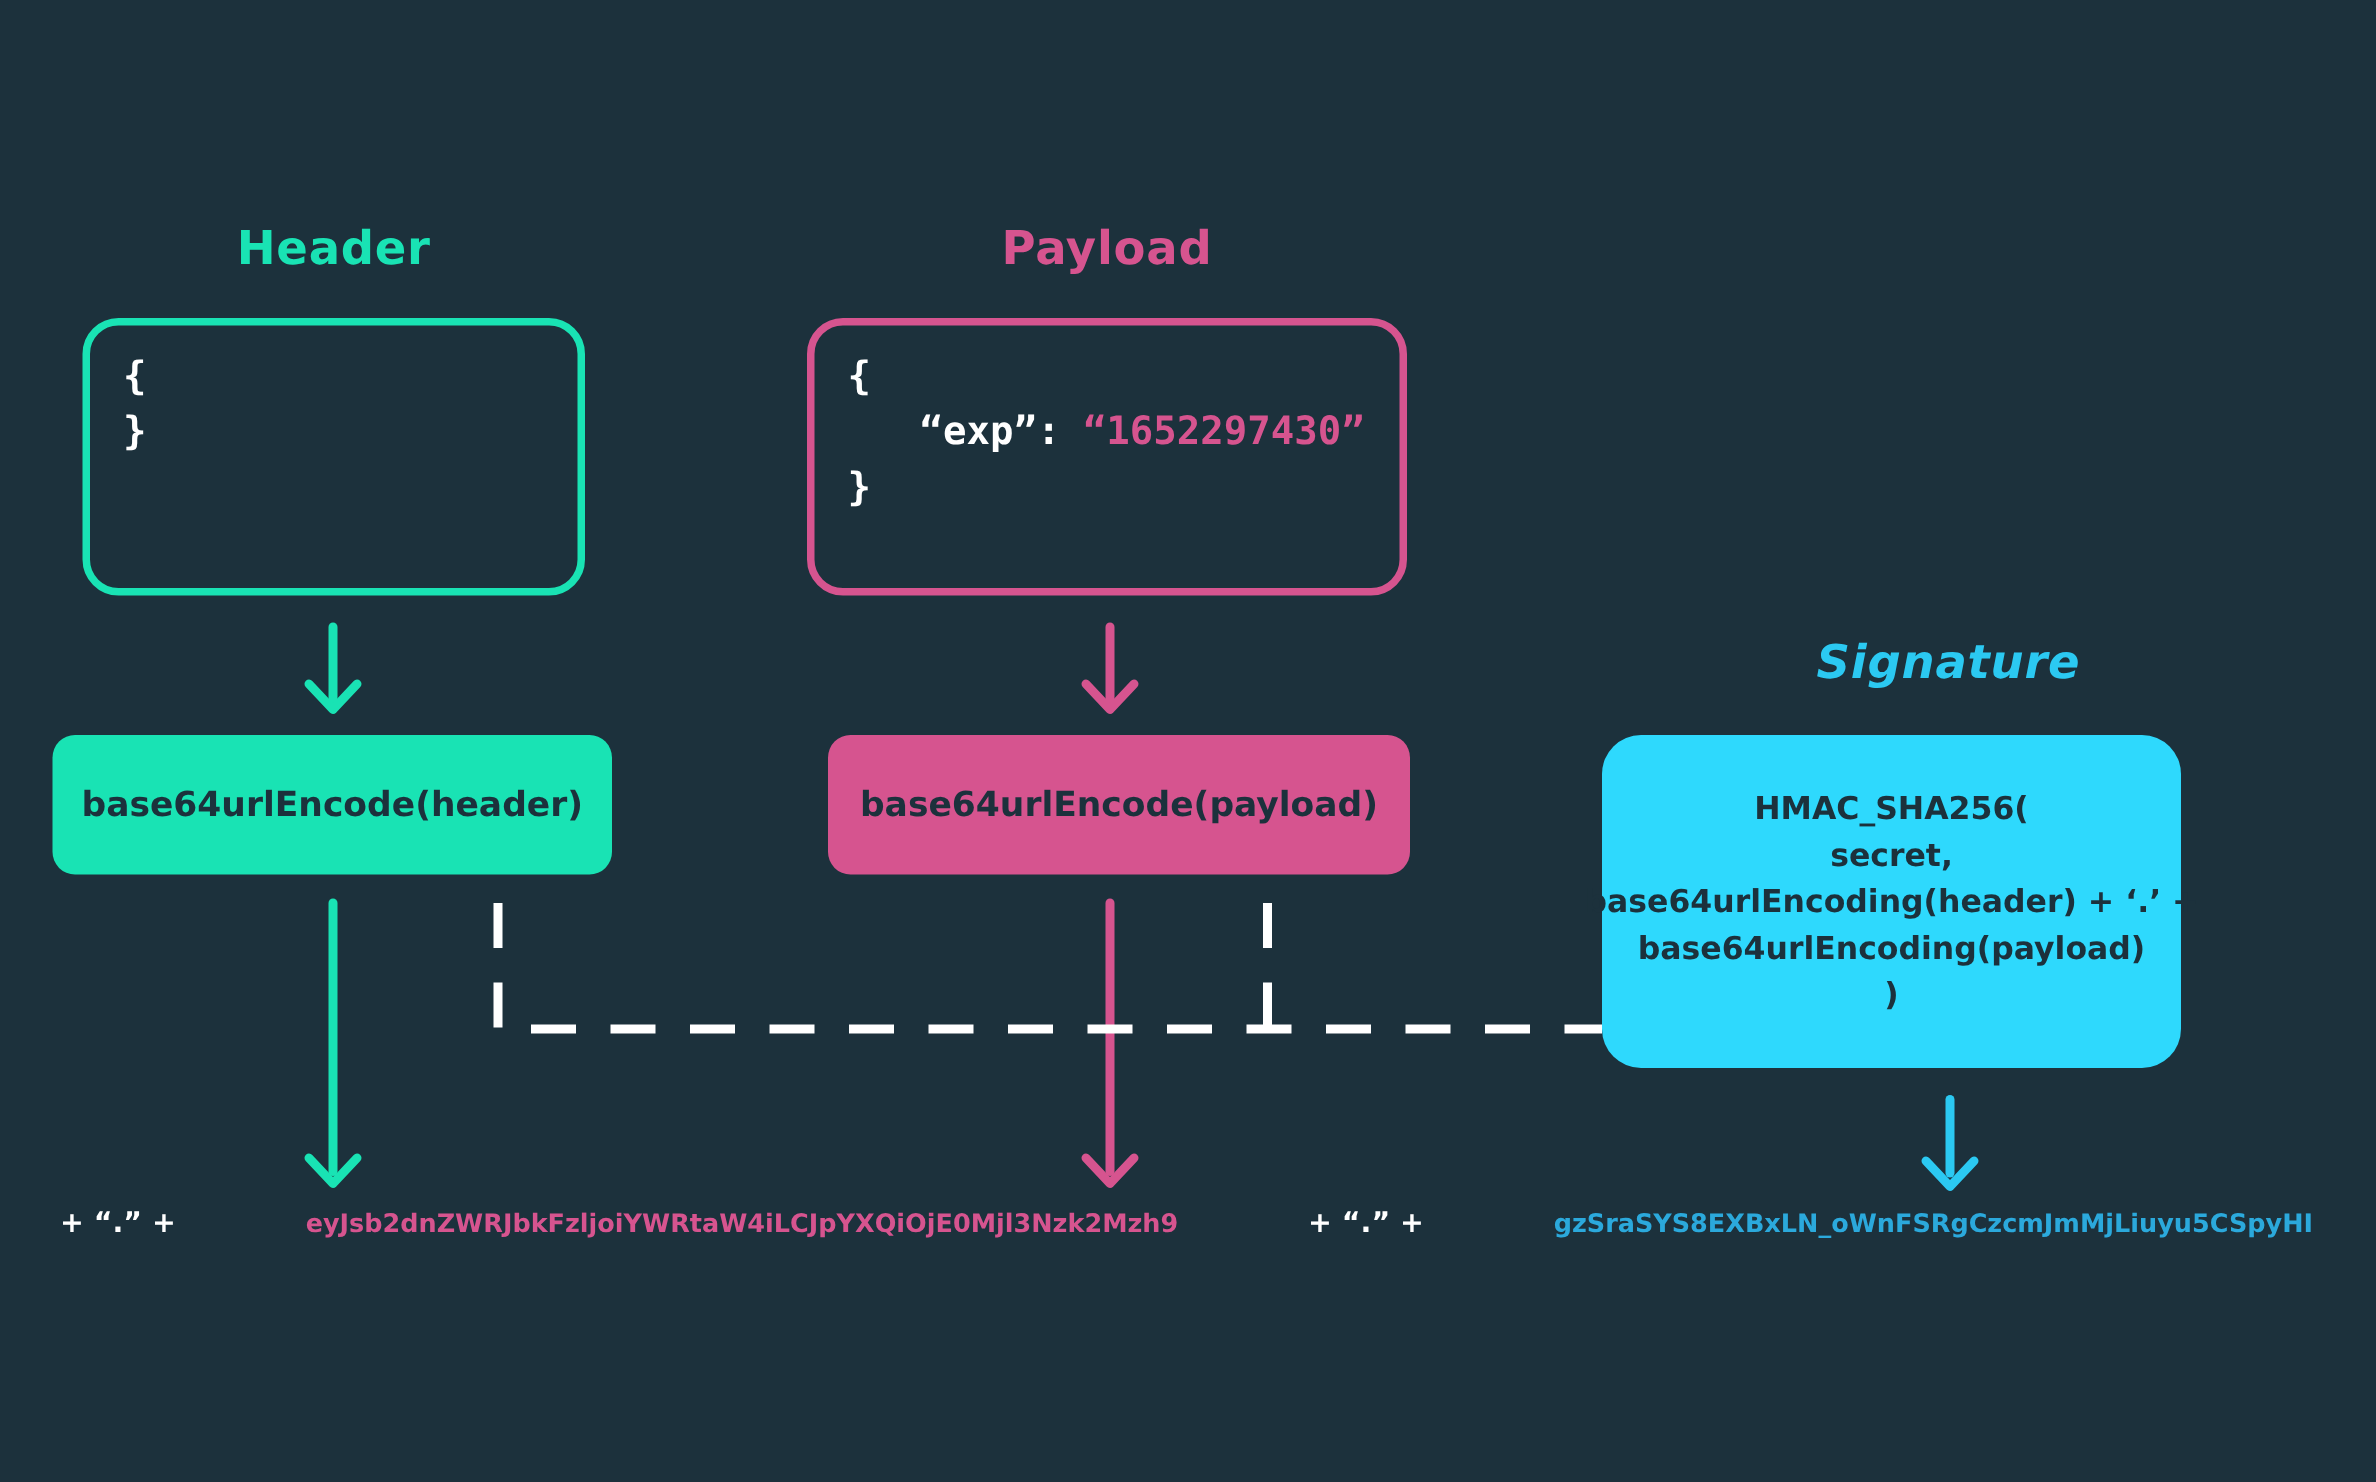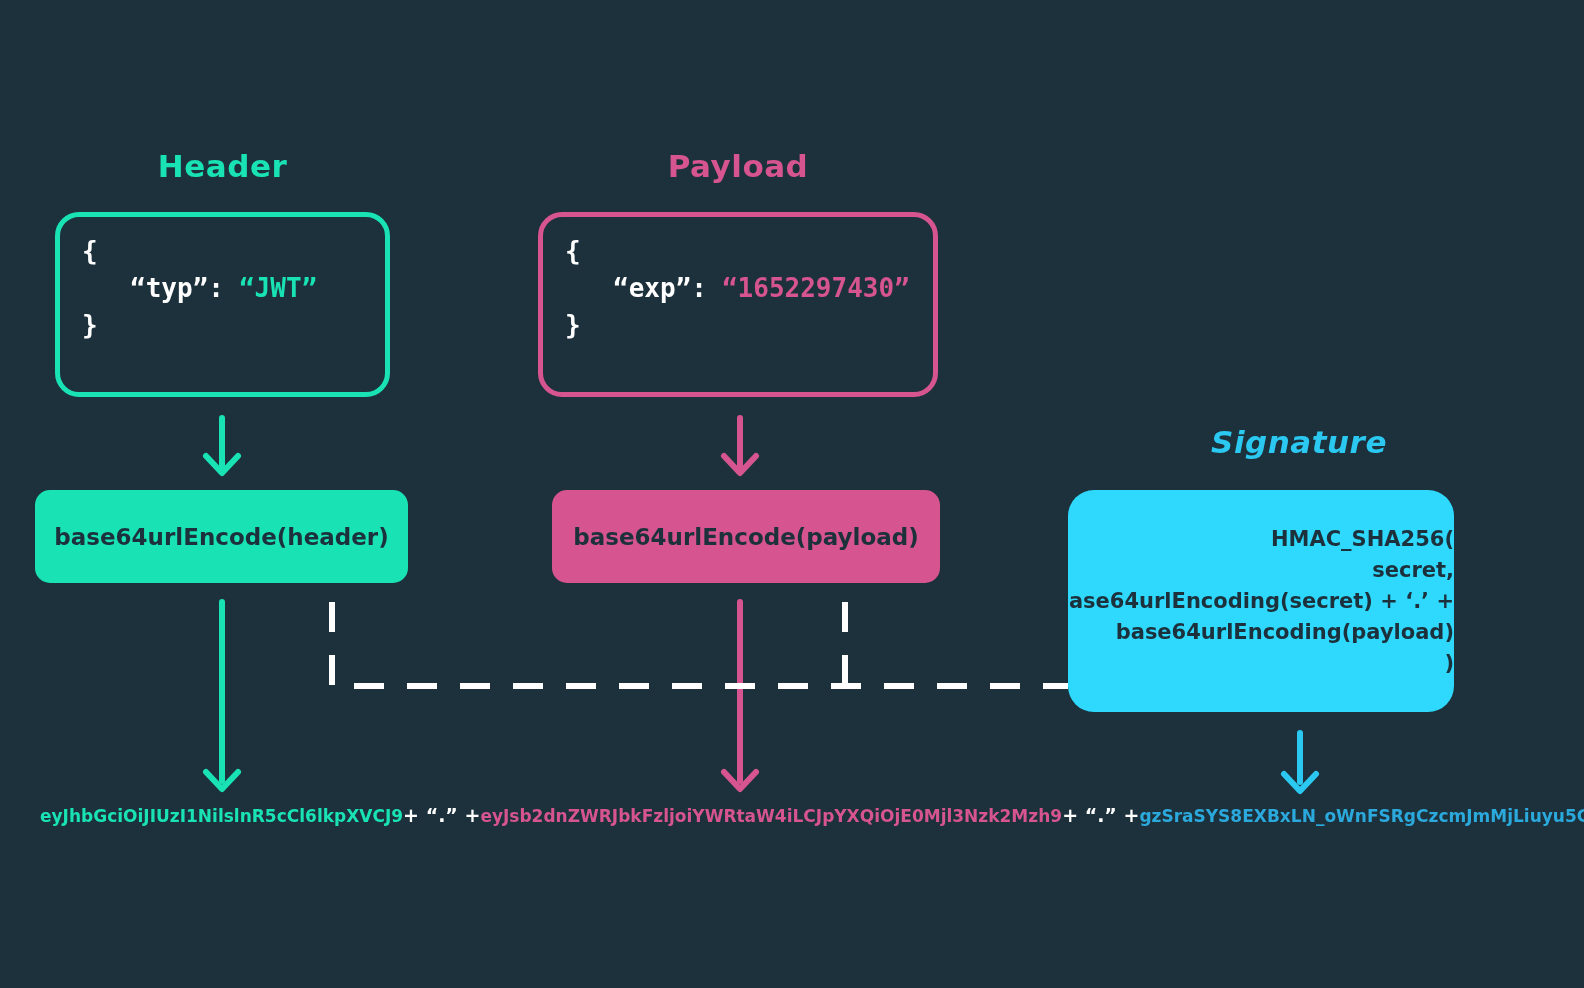--- a/index.html
+++ b/index.html
@@ -28,21 +28,21 @@
   .val-mint{color:var(--mint);}
   .val-pink{color:var(--pink);}
 
   .encode-btn{position:absolute;display:flex;align-items:center;justify-content:center;
     border-radius:15px;font-size:23px;font-weight:bold;color:var(--dark-text);white-space:nowrap;}
   .encode-header{left:35px;top:490px;width:373px;height:93px;background:var(--mint);}
   .encode-payload{left:552px;top:490px;width:388px;height:93px;background:var(--pink);}
 
   .signature-box{position:absolute;left:1068px;top:490px;width:386px;height:222px;
     background:var(--cyan-fill);border-radius:26px;display:flex;flex-direction:column;
-    align-items:flex-end;justify-content:center;color:var(--dark-text);
+    align-items:center;justify-content:center;color:var(--dark-text);
     font-size:21px;font-weight:bold;line-height:31px;}
   .signature-box div{white-space:nowrap;}
 
   .token-row{position:absolute;left:40px;top:804px;width:1502px;display:flex;
     justify-content:space-between;align-items:baseline;font-weight:bold;font-size:17px;}
   .token-row span{white-space:nowrap;}
   .token-mint{color:var(--mint);}
   .token-pink{color:var(--pink);}
   .token-cyan{color:var(--cyan-token);}
   .token-sep{color:var(--white);font-size:19px;}
@@ -57,37 +57,36 @@
 <body>
 
 <div class="stage">
 
   <div class="section-title title-mint" style="left:55px;top:148px;width:335px;">Header</div>
   <div class="section-title title-pink" style="left:538px;top:148px;width:400px;">Payload</div>
   <div class="section-title title-cyan" style="left:1068px;top:424px;width:462px;font-style:italic;">Signature</div>
 
   <div class="code-box header-box">
     <div class="code-line">{</div>
-    <div class="code-line indent"><span class="code-key">“typ”:</span><span class="val-mint">“JWT”</span><span></span></div>
     <div class="code-line">}</div>
   </div>
 
   <div class="code-box payload-box">
     <div class="code-line">{</div>
     <div class="code-line indent"><span class="code-key">“exp”:</span><span class="val-pink">“1652297430”</span><span></span></div>
     <div class="code-line">}</div>
   </div>
 
   <div class="encode-btn encode-header">base64urlEncode(header)</div>
   <div class="encode-btn encode-payload">base64urlEncode(payload)</div>
 
   <div class="signature-box">
     <div>HMAC_SHA256(</div>
     <div>secret,</div>
-    <div>base64urlEncoding(secret) + ‘.’ +</div>
+    <div>base64urlEncoding(header) + ‘.’ +</div>
     <div>base64urlEncoding(payload)</div>
     <div>)</div>
   </div>
 
   <svg class="overlay" width="1584" height="988" viewBox="0 0 1584 988">
 
     <g fill="none" stroke-width="6" stroke-linecap="round" stroke-linejoin="round" class="stroke-mint">
       <line x1="222" y1="418" x2="222" y2="466"></line>
       <path d="M206,456 L222,473 L238,456"></path>
     </g>
@@ -110,20 +109,19 @@
     <g fill="none" stroke-width="6" stroke-linecap="round" stroke-linejoin="round" class="stroke-cyan">
       <line x1="1300" y1="733" x2="1300" y2="782"></line>
       <path d="M1284,774 L1300,791 L1316,774"></path>
     </g>
 
     <path d="M332,602 L332,686 L1068,686" fill="none" class="stroke-white" stroke-width="6" stroke-dasharray="30 23"></path>
     <path d="M845,602 L845,686" fill="none" class="stroke-white" stroke-width="6" stroke-dasharray="30 23"></path>
   </svg>
 
   <div class="token-row">
-    <span class="token-mint">eyJhbGciOiJIUzI1NilslnR5cCl6lkpXVCJ9</span>
     <span class="token-sep">+ “.” +</span>
     <span class="token-pink">eyJsb2dnZWRJbkFzljoiYWRtaW4iLCJpYXQiOjE0Mjl3Nzk2Mzh9</span>
     <span class="token-sep">+ “.” +</span>
     <span class="token-cyan">gzSraSYS8EXBxLN_oWnFSRgCzcmJmMjLiuyu5CSpyHI</span>
   </div>
 
 </div>
 
 </body></html>

